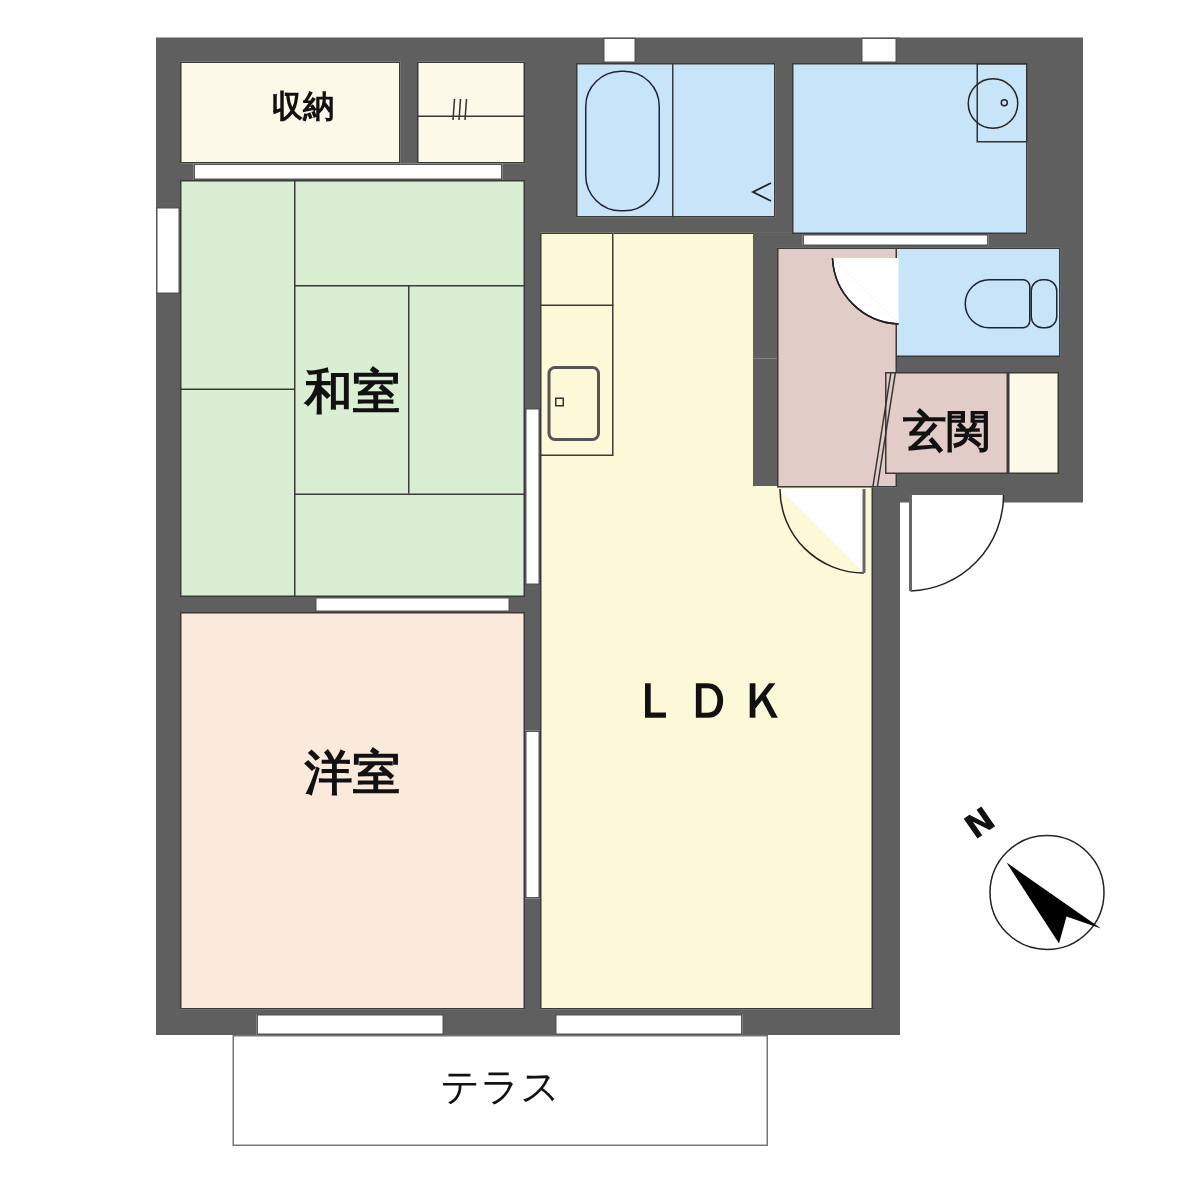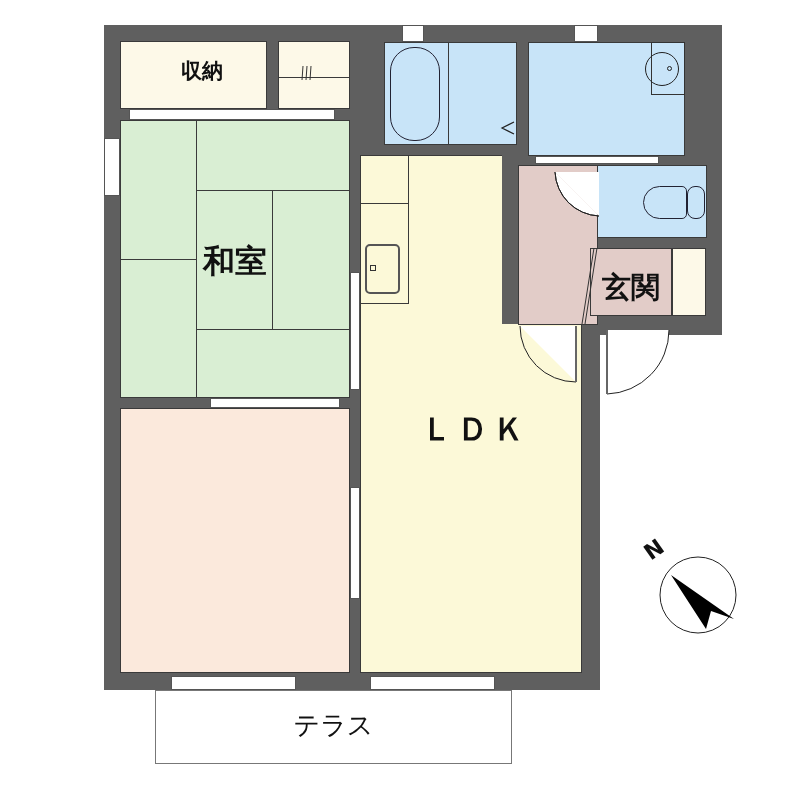--- a/index.html
+++ b/index.html
@@ -51,34 +51,35 @@
 </div>
 
 <div class="abs win" style="left:104px;top:138px;width:16px;height:58px;"></div>
 
 <div class="abs win" style="left:350px;top:272px;width:10px;height:118px;"></div>
 
 <div class="abs win" style="left:210px;top:398px;width:130px;height:10px;"></div>
 
 <div class="abs room youshitsu" style="left:120px;top:408px;width:230px;height:265px;"></div>
 <div class="label" style="left:170px;top:498px;width:130px;">
+  <div class="big">洋室</div>
 </div>
 <div class="abs win" style="left:350px;top:487px;width:10px;height:112px;"></div>
 <div class="abs win" style="left:171px;top:676px;width:125px;height:14px;"></div>
 
 <div class="abs room ldk" style="left:360px;top:155px;width:222px;height:518px;"></div>
 
 <div class="abs wall" style="left:502px;top:155px;width:88px;height:84px;"></div>
 <div class="abs wall" style="left:502px;top:239px;width:16px;height:85px;"></div>
 
 <div class="abs room ldk" style="left:360px;top:155px;width:49px;height:149px;"></div>
 <div class="line" style="left:360px;top:203px;width:49px;height:1px;"></div>
 <div class="abs" style="left:365px;top:244px;width:35px;height:50px;border:2px double #555;border-radius:5px;"></div>
 <div class="abs" style="left:370px;top:265px;width:6px;height:6px;border:1px solid #333;"></div>
-<div class="label" style="left:400px;top:412px;width:150px;">
+<div class="label" style="left:400px;top:450px;width:150px;">
   <div class="big" style="letter-spacing:4px;">ＬＤＫ</div>
 </div>
 <div class="abs win" style="left:370px;top:676px;width:125px;height:14px;"></div>
 
 <div class="abs room wet" style="left:384px;top:42px;width:133px;height:103px;"></div>
 <div class="abs" style="left:390px;top:47px;width:50px;height:94px;border:1.5px solid #223;border-radius:24px;"></div>
 <div class="line" style="left:448px;top:42px;width:1px;height:103px;"></div>
 <div class="abs win" style="left:402px;top:25px;width:22px;height:17px;"></div>
 <svg style="left:500px;top:122px;" width="16" height="14">
   <polyline points="14,0 2,6 14,12" fill="none" stroke="#222" stroke-width="1.2"></polyline>

